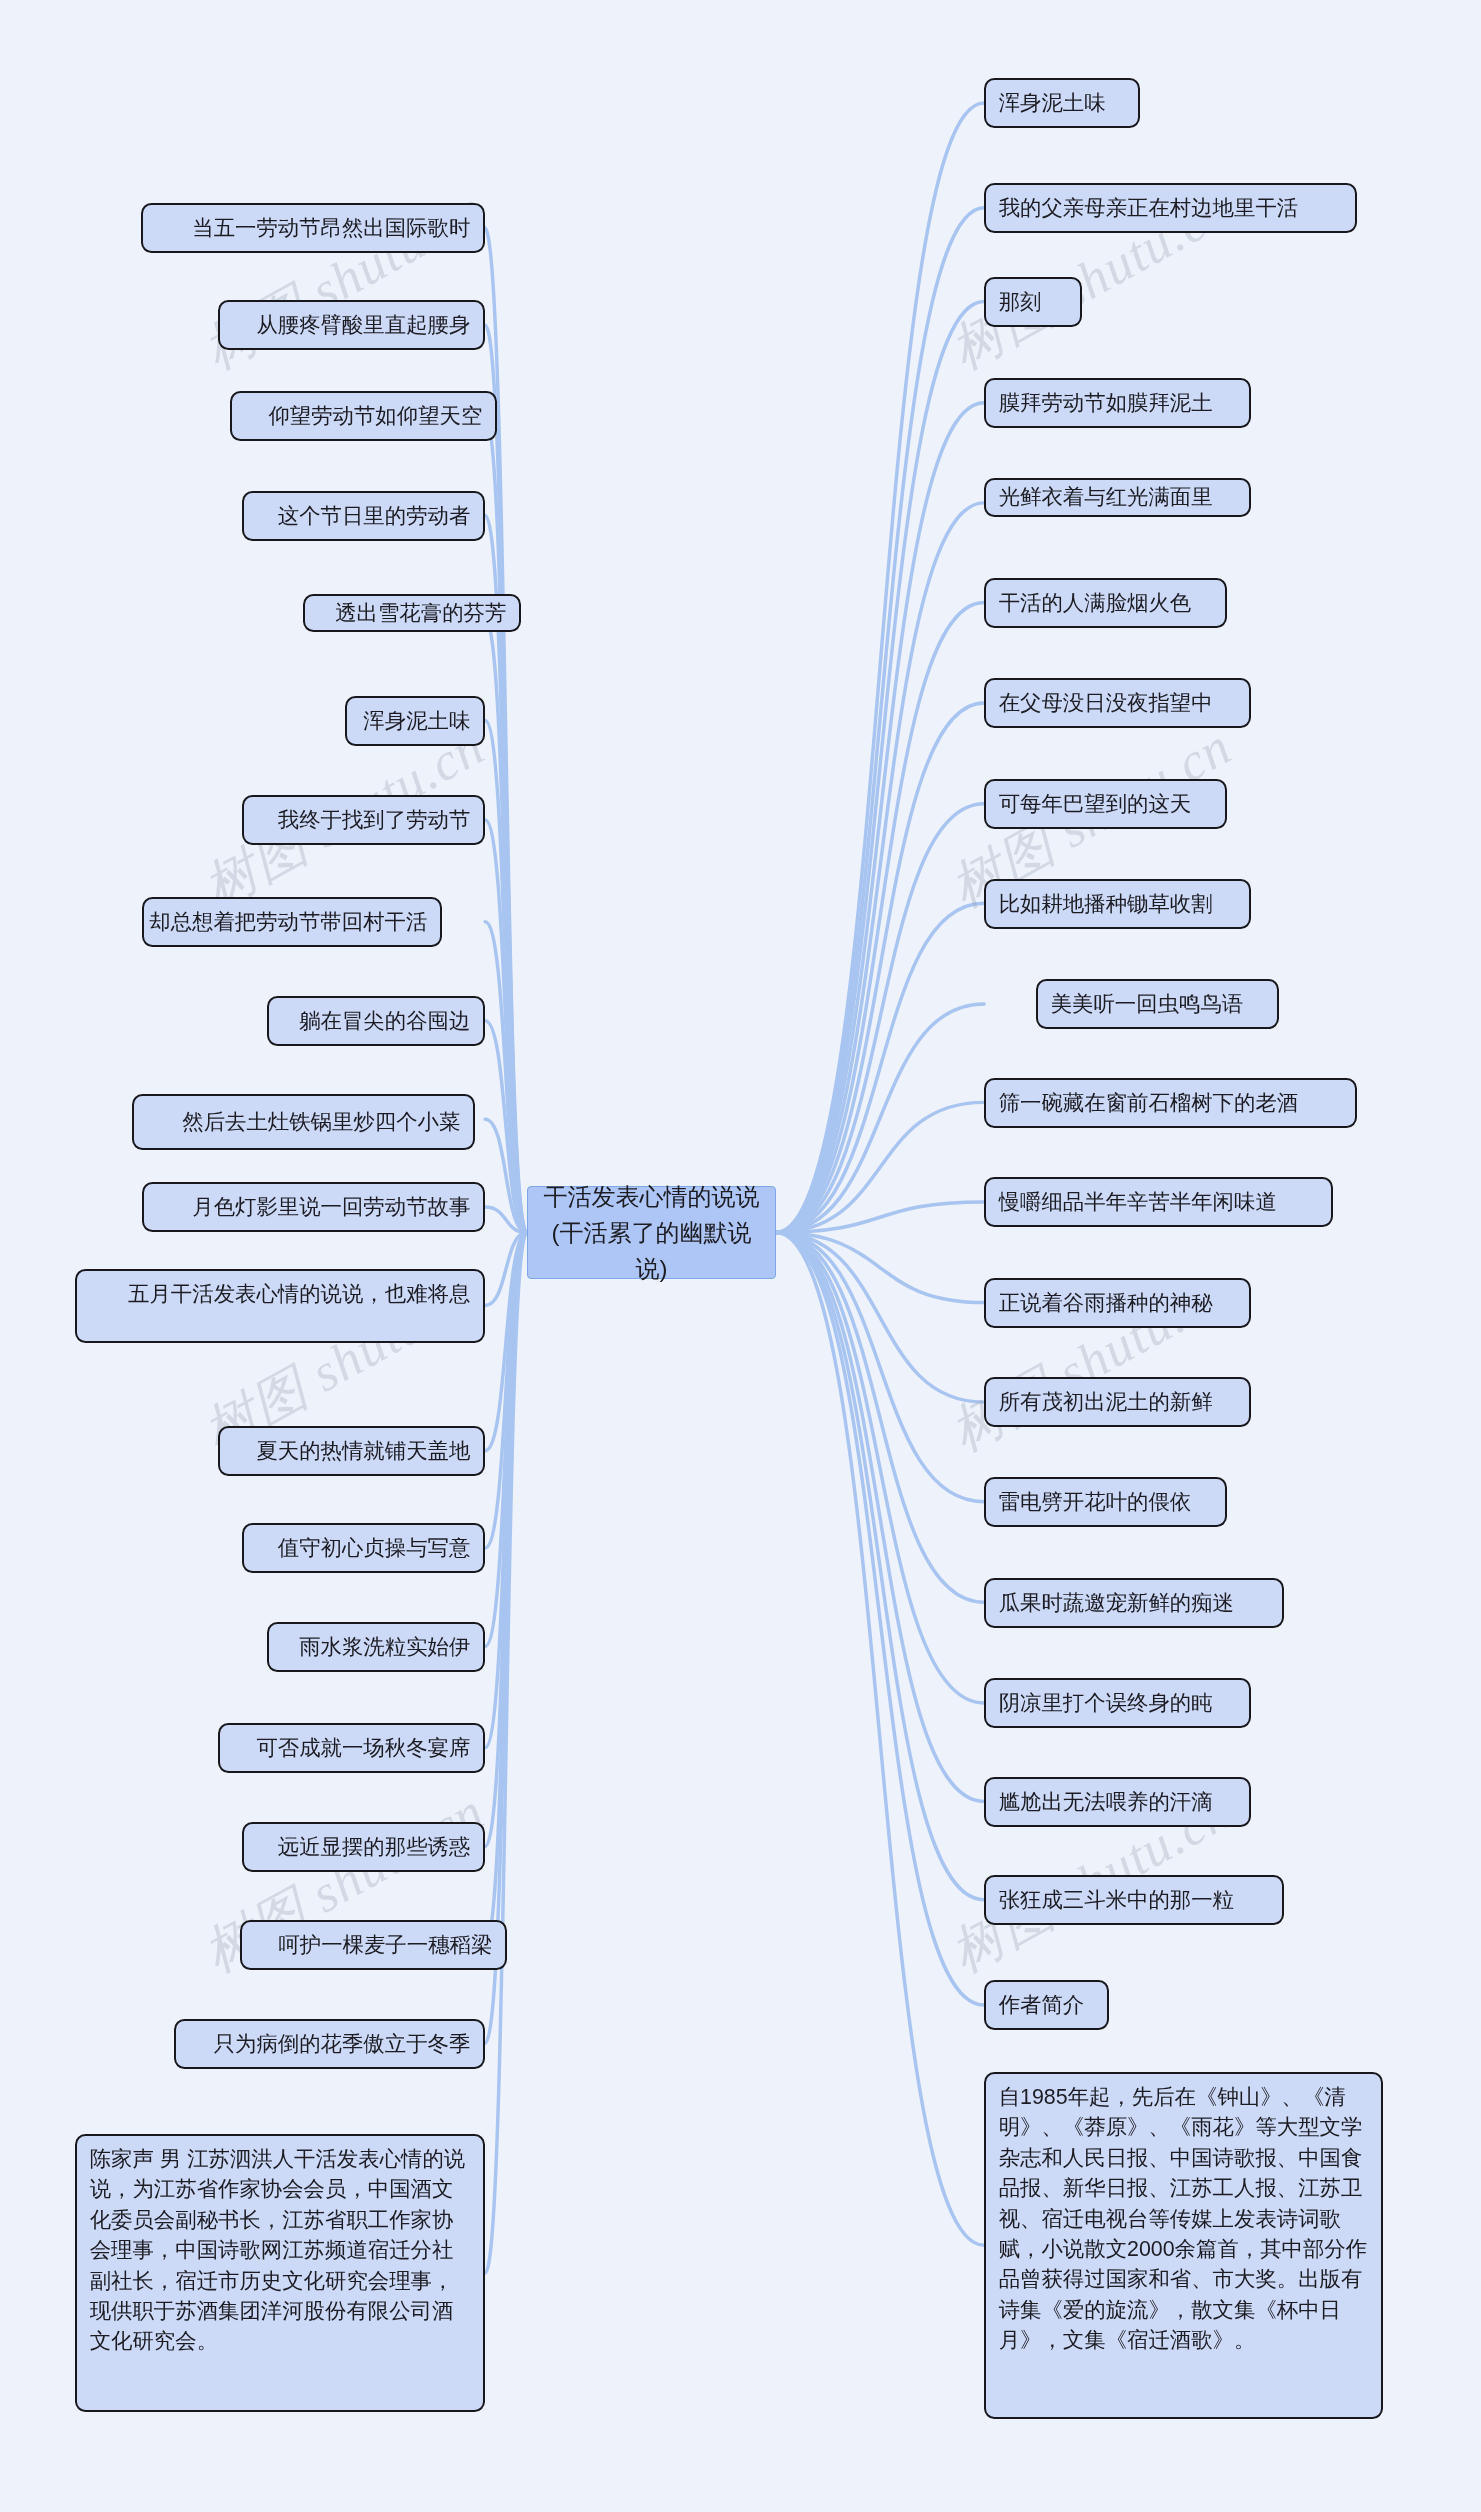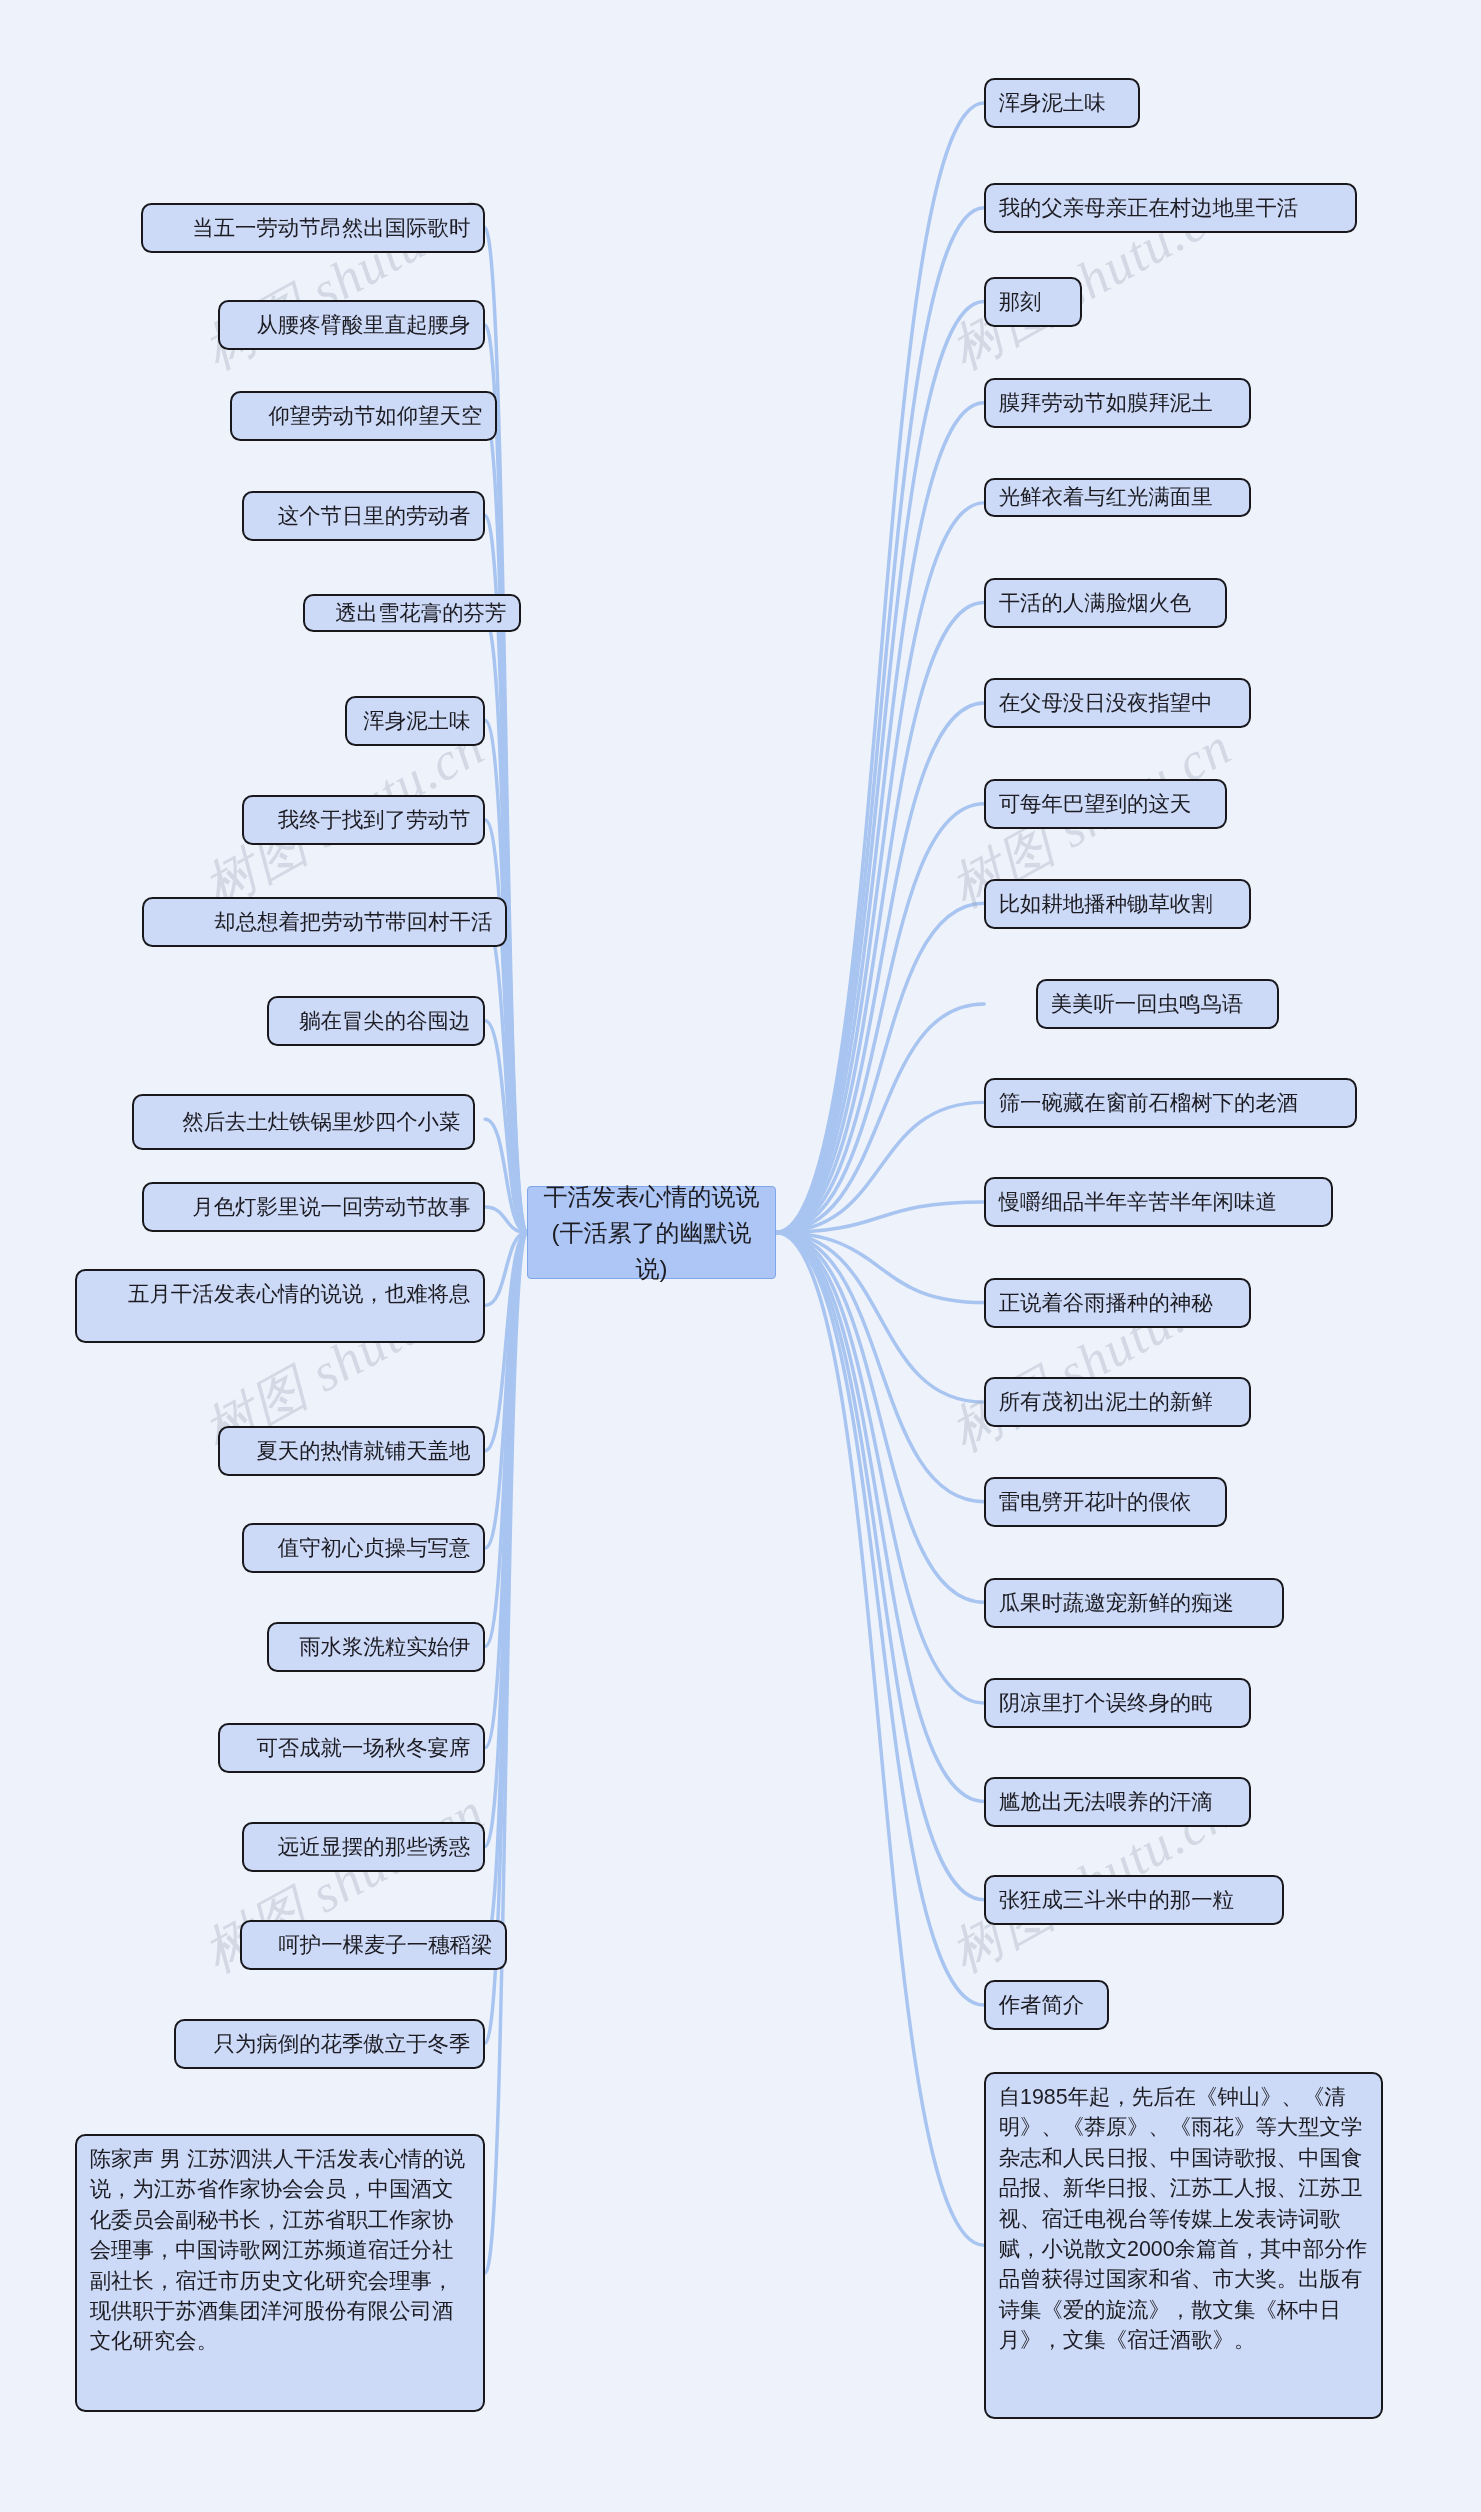--- a/index.html
+++ b/index.html
@@ -108,21 +108,21 @@
       <div class="wm" style="left: 938px; top: 1927px;">树图 shutu.cn</div>
     </div>
   <div id="nodes">
       <div class="node" style="left: 141px; top: 203px; width: 344px; height: 50px; justify-content: flex-end; text-align: right;">当五一劳动节昂然出国际歌时</div>
       <div class="node" style="left: 218px; top: 300px; width: 267px; height: 50px; justify-content: flex-end; text-align: right;">从腰疼臂酸里直起腰身</div>
       <div class="node" style="left: 218px; top: 391px; width: 267px; height: 50px; justify-content: flex-end; text-align: right; margin-left: 12px;">仰望劳动节如仰望天空</div>
       <div class="node" style="left: 242px; top: 491px; width: 243px; height: 50px; justify-content: flex-end; text-align: right;">这个节日里的劳动者</div>
       <div class="node" style="left: 267px; top: 594px; width: 218px; height: 38px; justify-content: flex-end; text-align: right; margin-left: 36px;">透出雪花膏的芬芳</div>
       <div class="node" style="left: 345px; top: 696px; width: 140px; height: 50px; justify-content: flex-end; text-align: right;">浑身泥土味</div>
       <div class="node" style="left: 242px; top: 795px; width: 243px; height: 50px; justify-content: flex-end; text-align: right;">我终于找到了劳动节</div>
-      <div class="node" style="left: 142px; top: 897px; width: 365px; height: 50px; justify-content: flex-end; text-align: right;">却总想着把劳动节带回村干活</div>
+      <div class="node" style="left: 142px; top: 897px; width: 300px; height: 50px; justify-content: flex-end; text-align: right;">却总想着把劳动节带回村干活</div>
       <div class="node" style="left: 267px; top: 996px; width: 218px; height: 50px; justify-content: flex-end; text-align: right;">躺在冒尖的谷囤边</div>
       <div class="node" style="left: 132px; top: 1094px; width: 343px; height: 56px; justify-content: flex-end; text-align: right;">然后去土灶铁锅里炒四个小菜</div>
       <div class="node" style="left: 142px; top: 1182px; width: 343px; height: 50px; justify-content: flex-end; text-align: right;">月色灯影里说一回劳动节故事</div>
       <div class="node wrap" style="left: 75px; top: 1269px; width: 410px; height: 74px; justify-content: flex-start; text-align: right;">五月干活发表心情的说说，也难将息</div>
       <div class="node" style="left: 218px; top: 1426px; width: 267px; height: 50px; justify-content: flex-end; text-align: right;">夏天的热情就铺天盖地</div>
       <div class="node" style="left: 242px; top: 1523px; width: 243px; height: 50px; justify-content: flex-end; text-align: right;">值守初心贞操与写意</div>
       <div class="node" style="left: 267px; top: 1622px; width: 218px; height: 50px; justify-content: flex-end; text-align: right;">雨水浆洗粒实始伊</div>
       <div class="node" style="left: 218px; top: 1723px; width: 267px; height: 50px; justify-content: flex-end; text-align: right;">可否成就一场秋冬宴席</div>
       <div class="node" style="left: 242px; top: 1822px; width: 243px; height: 50px; justify-content: flex-end; text-align: right;">远近显摆的那些诱惑</div>
       <div class="node" style="left: 218px; top: 1920px; width: 267px; height: 50px; justify-content: flex-end; text-align: right; margin-left: 22px;">呵护一棵麦子一穗稻梁</div>

